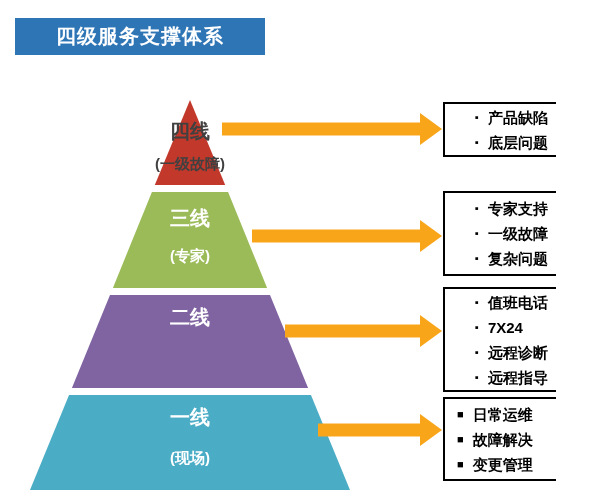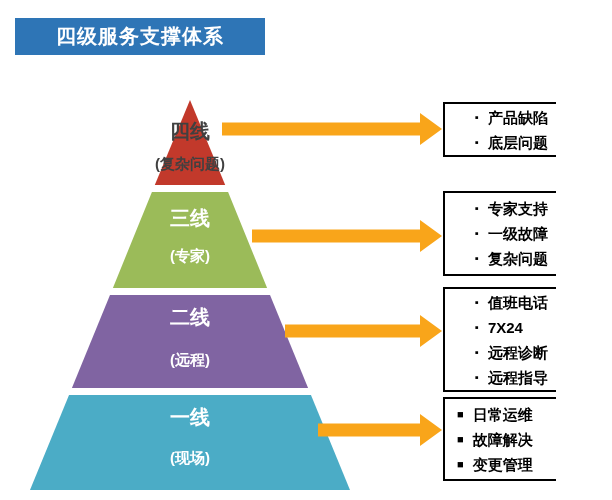--- a/index.html
+++ b/index.html
@@ -87,25 +87,24 @@
   </div>
 
   <div class="pyramid">
     <div class="level level-0"></div>
     <div class="level level-1"></div>
     <div class="level level-2"></div>
     <div class="level level-3"></div>
   </div>
 
   <div class="plabel main dark lab-0-main">四线</div>
-  <div class="plabel sub  dark lab-0-sub">(复杂问题)</div>
+  <div class="plabel sub  dark lab-0-sub">(一级故障)</div>
   <div class="plabel main lab-1-main">三线</div>
   <div class="plabel sub  lab-1-sub">(专家)</div>
   <div class="plabel main lab-2-main">二线</div>
-  <div class="plabel sub  lab-2-sub">(远程)</div>
   <div class="plabel main lab-3-main">一线</div>
   <div class="plabel sub  lab-3-sub">(现场)</div>
 
   <div class="arrow arrow-0">
     <div class="shaft"></div>
     <div class="head"></div>
   </div>
   <div class="arrow arrow-1">
     <div class="shaft"></div>
     <div class="head"></div>

